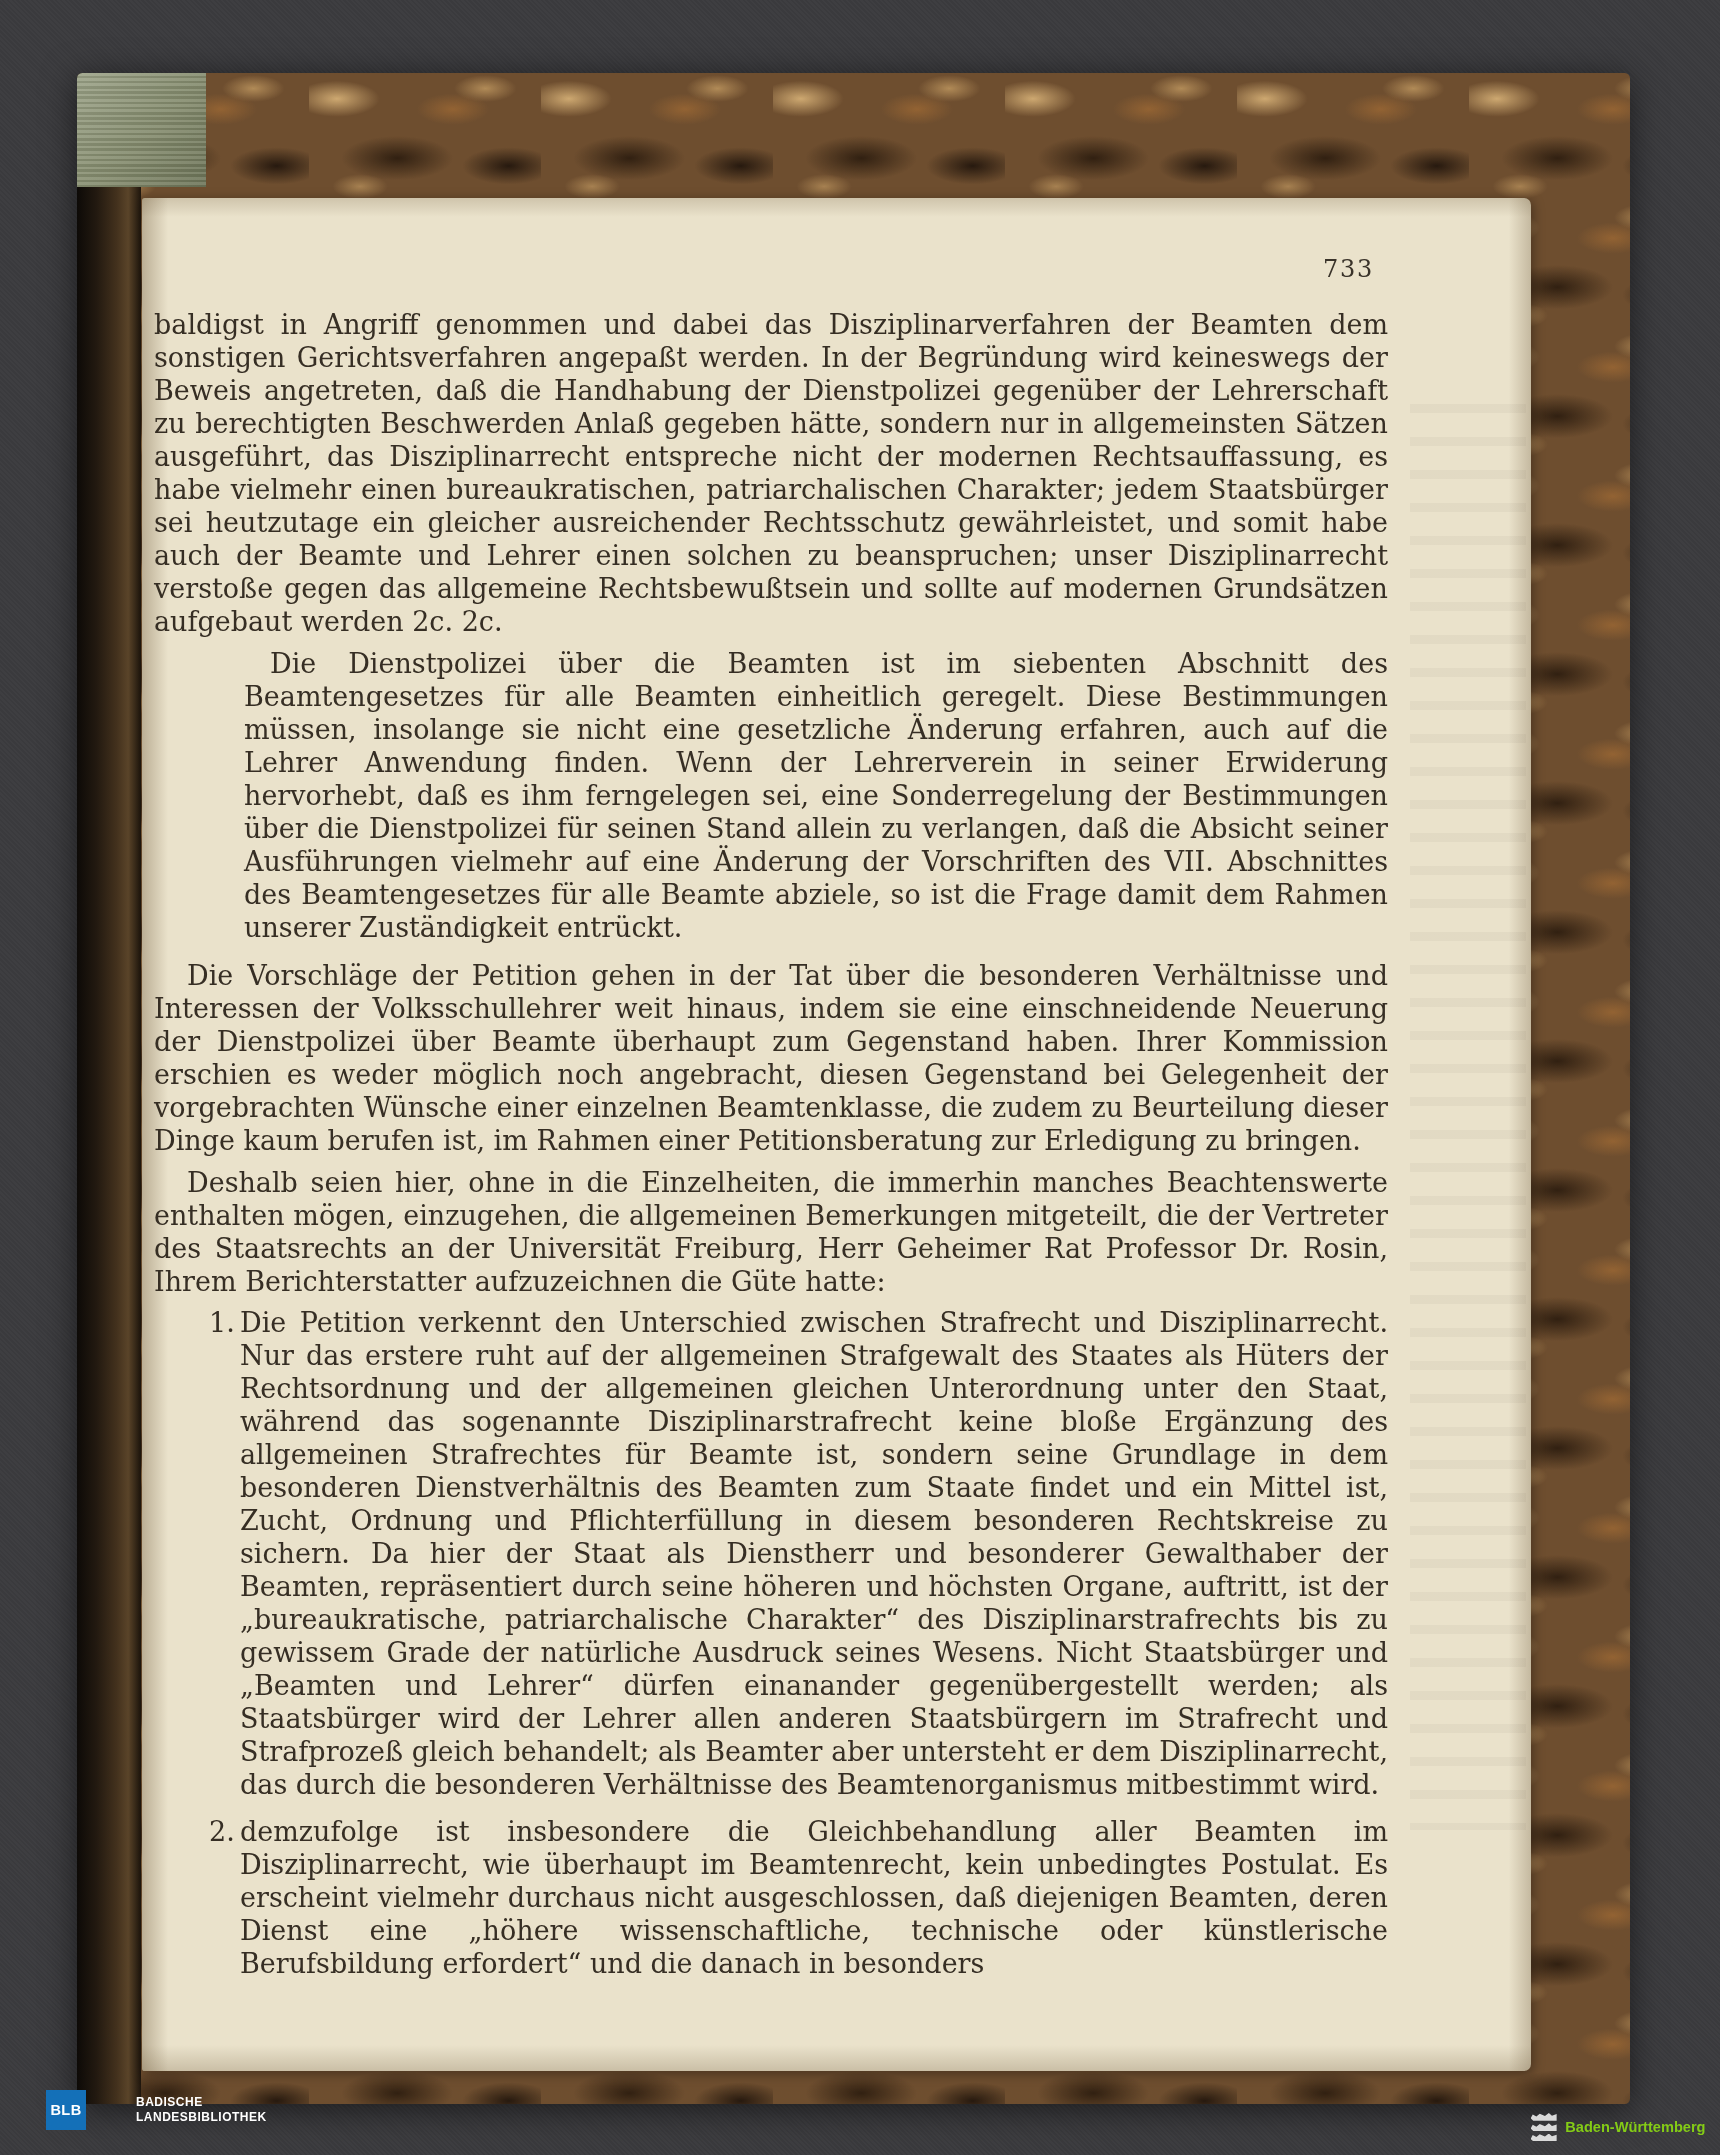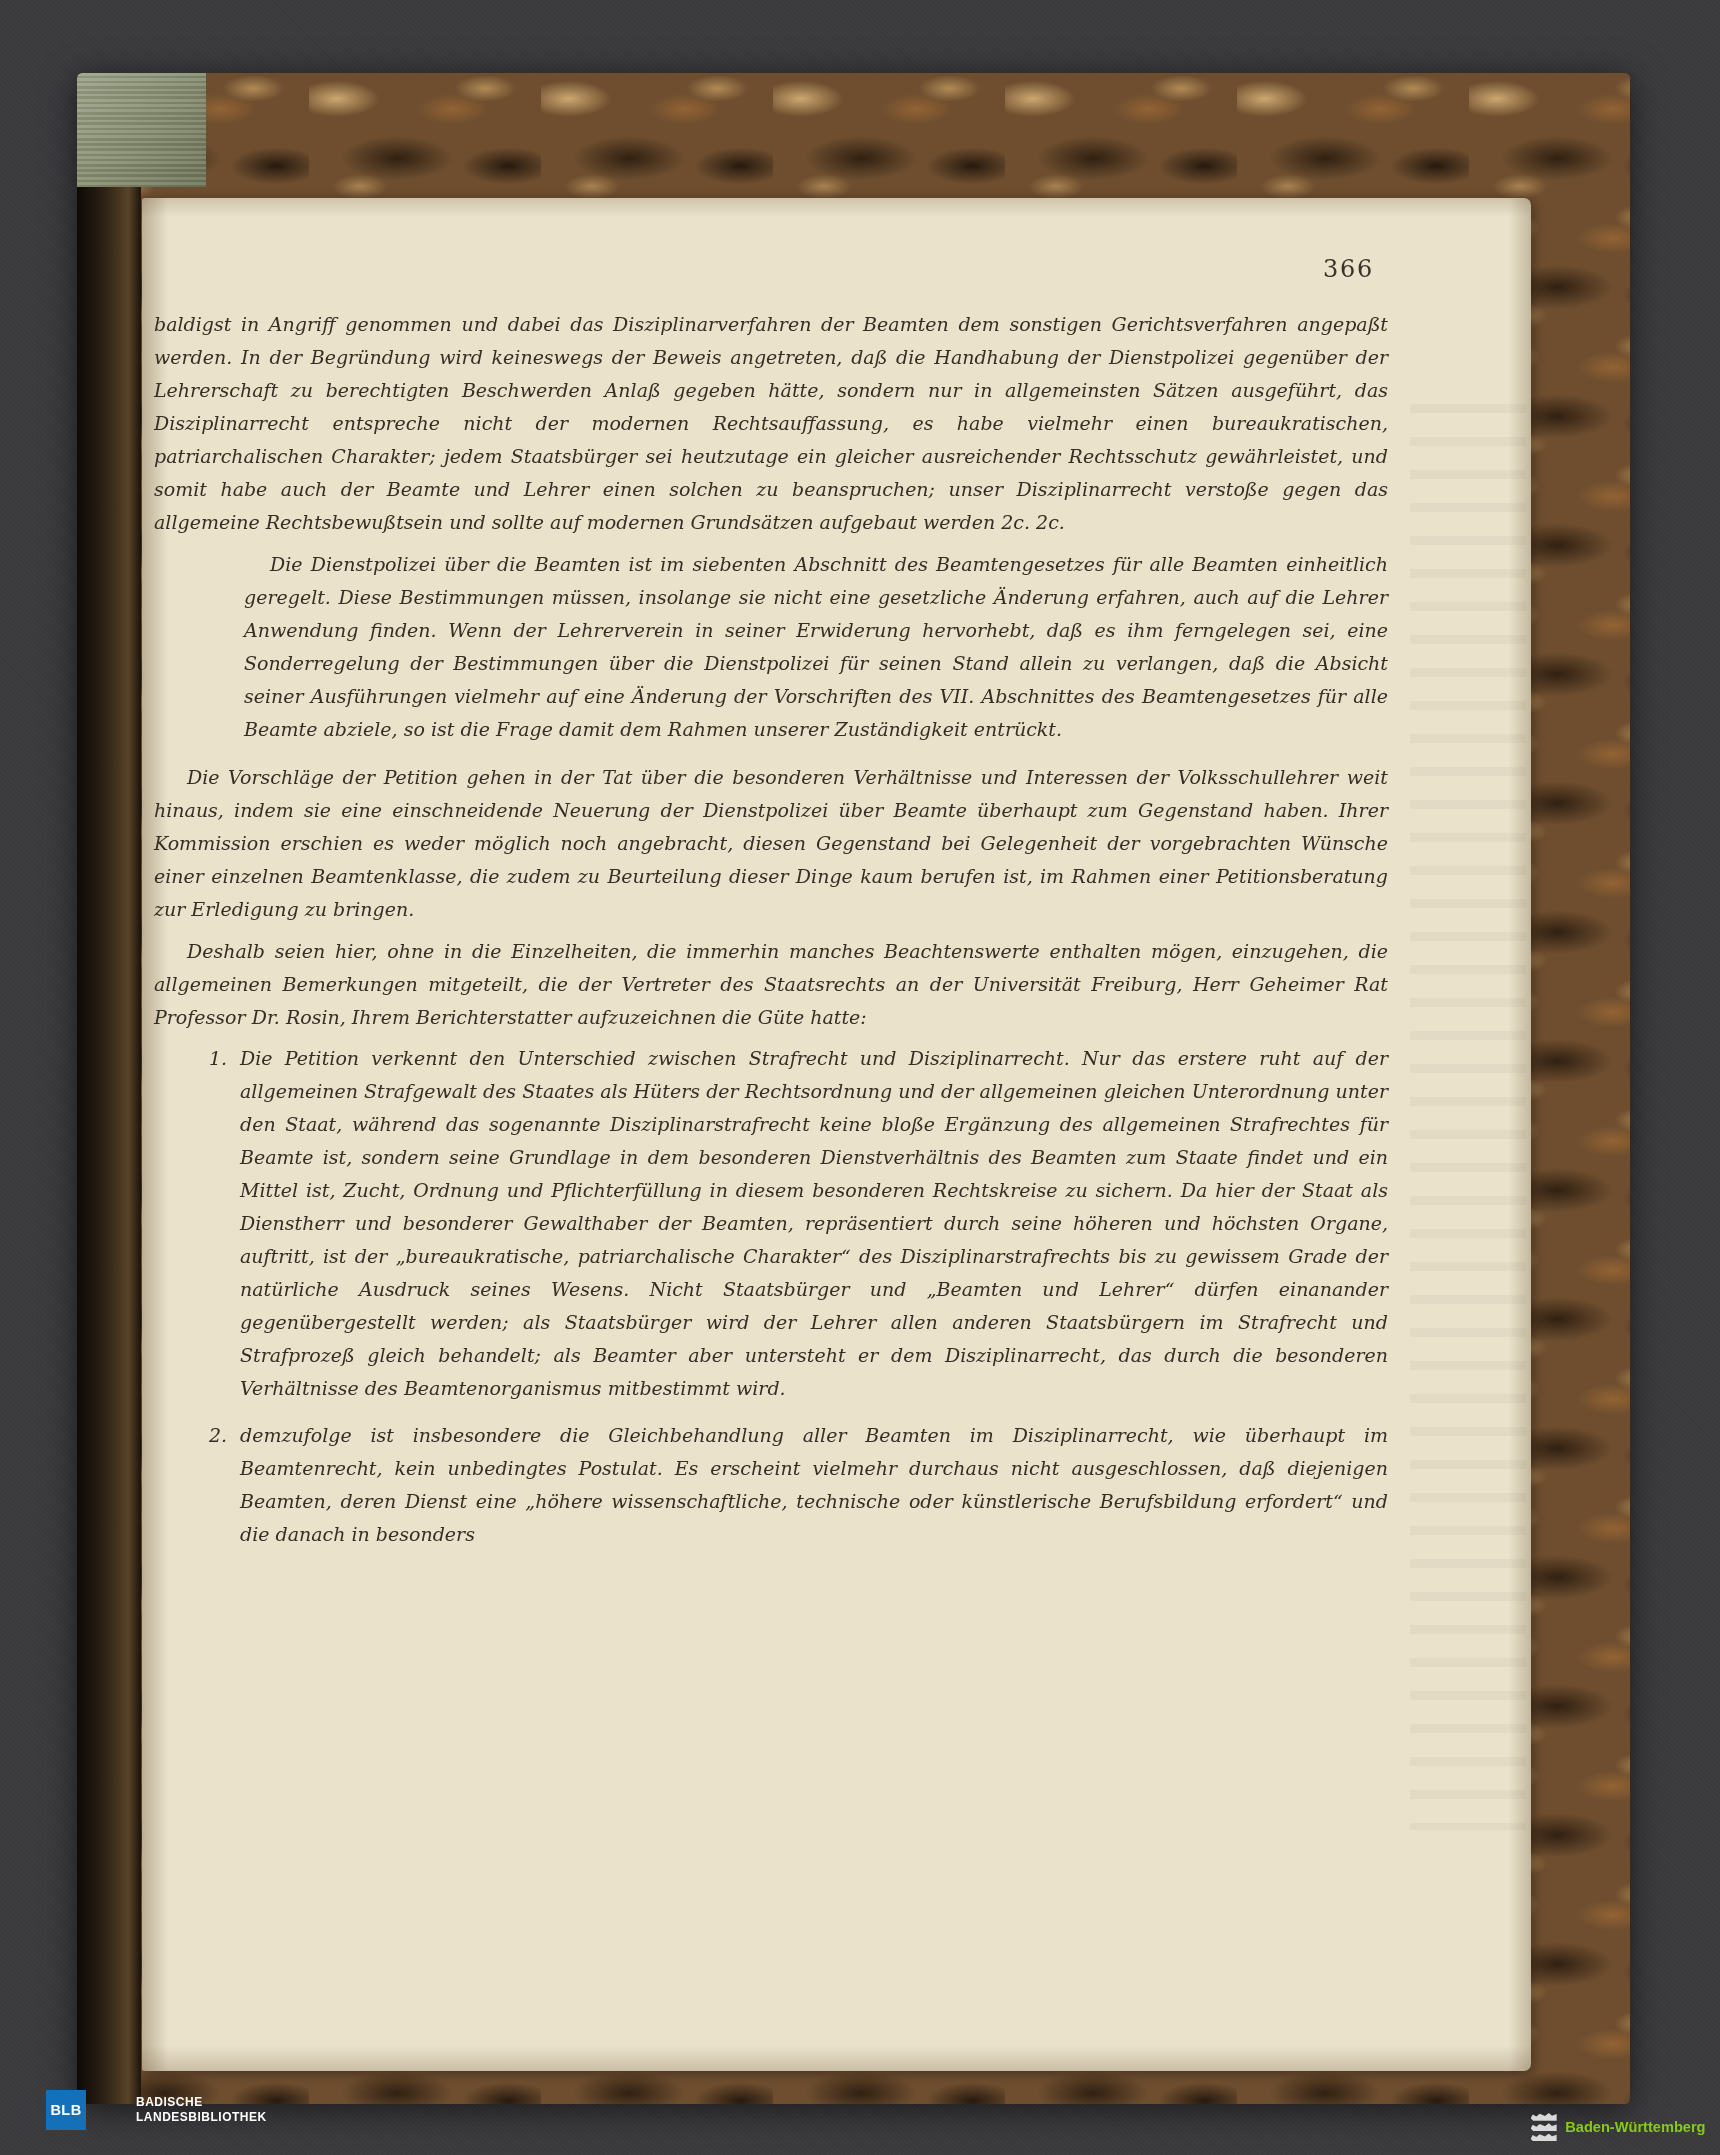--- a/index.html
+++ b/index.html
@@ -40,21 +40,21 @@
       linear-gradient(0deg, rgba(110,90,60,.26), rgba(110,90,60,0) 26px),
       #eae2cb;
     border-radius:2.6px 6.9px 6.9px 2.6px;
     box-shadow:1.7px 2.6px 12px rgba(0,0,0,.35);
     color:#372f25;
   }
   .ghost{position:absolute;top:206px;right:5.2px;width:116px;bottom:241px;opacity:.05;pointer-events:none;
     background:repeating-linear-gradient(180deg,#4a4136 0 8.6px, transparent 8.6px 33px);}
   .pagenum{position:absolute;top:57px;right:157px;font-size:24px;letter-spacing:1.7px;color:#3a332a;}
   .text{position:absolute;top:110px;left:12px;right:143px;
-    font-size:19px;line-height:33px;text-align:justify;color:#362e24;font-style:italic;}
+    font-size:27px;line-height:33px;text-align:justify;color:#362e24;}
   .p{margin:0 0 8.6px 0;text-indent:33px;}
   .p.first{text-indent:0;}
   .quote{margin:3.4px 0 15.5px 90px;text-indent:26px;}
   .li{display:flex;margin:0 0 13.8px 55px;}
   .li .marker{flex:0 0 31px;}
   .li .litext{flex:1;text-align:justify;}
   .f-left{position:absolute;left:12px;bottom:25px;display:flex;align-items:center;gap:23px;padding-left:34px;}
   .blb-badge{width:40px;height:40px;background:#1470b8;color:#fff;display:flex;align-items:center;justify-content:center;
     font-family:"Liberation Sans",sans-serif;font-weight:bold;font-size:14.6px;letter-spacing:0.4px;}
   .blb-name{color:#fff;font-family:"Liberation Sans",sans-serif;font-weight:bold;font-size:12px;line-height:15.5px;letter-spacing:0.5px;margin-left:27px;}
@@ -68,21 +68,21 @@
 <body>
 
 <div class="book">
   <div class="marble-top"></div>
   <div class="marble-right"></div>
   <div class="spine"></div>
   <div class="head-block"></div>
 
   <div class="page">
     <div class="ghost"></div>
-    <div class="pagenum">366</div>
+    <div class="pagenum">733</div>
 
     <div class="text">
       <p class="p first">baldigst in Angriff genommen und dabei das Disziplinarverfahren der Beamten dem sonstigen Gerichtsverfahren angepaßt werden. In der Begründung wird keineswegs der Beweis angetreten, daß die Handhabung der Dienstpolizei gegenüber der Lehrerschaft zu berechtigten Beschwerden Anlaß gegeben hätte, sondern nur in allgemeinsten Sätzen ausgeführt, das Disziplinarrecht entspreche nicht der modernen Rechtsauffassung, es habe vielmehr einen bureaukratischen, patriarchalischen Charakter; jedem Staatsbürger sei heutzutage ein gleicher ausreichender Rechtsschutz gewährleistet, und somit habe auch der Beamte und Lehrer einen solchen zu beanspruchen; unser Disziplinarrecht verstoße gegen das allgemeine Rechtsbewußtsein und sollte auf modernen Grundsätzen aufgebaut werden 2c. 2c.</p>
       <p class="p quote">Die Dienstpolizei über die Beamten ist im siebenten Abschnitt des Beamtengesetzes für alle Beamten einheitlich geregelt. Diese Bestimmungen müssen, insolange sie nicht eine gesetzliche Änderung erfahren, auch auf die Lehrer Anwendung finden. Wenn der Lehrerverein in seiner Erwiderung hervorhebt, daß es ihm ferngelegen sei, eine Sonderregelung der Bestimmungen über die Dienstpolizei für seinen Stand allein zu verlangen, daß die Absicht seiner Ausführungen vielmehr auf eine Änderung der Vorschriften des VII. Abschnittes des Beamtengesetzes für alle Beamte abziele, so ist die Frage damit dem Rahmen unserer Zuständigkeit entrückt.</p>
       <p class="p">Die Vorschläge der Petition gehen in der Tat über die besonderen Verhältnisse und Interessen der Volksschullehrer weit hinaus, indem sie eine einschneidende Neuerung der Dienstpolizei über Beamte überhaupt zum Gegenstand haben. Ihrer Kommission erschien es weder möglich noch angebracht, diesen Gegenstand bei Gelegenheit der vorgebrachten Wünsche einer einzelnen Beamtenklasse, die zudem zu Beurteilung dieser Dinge kaum berufen ist, im Rahmen einer Petitionsberatung zur Erledigung zu bringen.</p>
       <p class="p">Deshalb seien hier, ohne in die Einzelheiten, die immerhin manches Beachtenswerte enthalten mögen, einzugehen, die allgemeinen Bemerkungen mitgeteilt, die der Vertreter des Staatsrechts an der Universität Freiburg, Herr Geheimer Rat Professor Dr. Rosin, Ihrem Berichterstatter aufzuzeichnen die Güte hatte:</p>
 
       <div class="li">
         <span class="marker">1.</span>
         <span class="litext">Die Petition verkennt den Unterschied zwischen Strafrecht und Disziplinarrecht. Nur das erstere ruht auf der allgemeinen Strafgewalt des Staates als Hüters der Rechtsordnung und der allgemeinen gleichen Unterordnung unter den Staat, während das sogenannte Disziplinarstrafrecht keine bloße Ergänzung des allgemeinen Strafrechtes für Beamte ist, sondern seine Grundlage in dem besonderen Dienstverhältnis des Beamten zum Staate findet und ein Mittel ist, Zucht, Ordnung und Pflichterfüllung in diesem besonderen Rechtskreise zu sichern. Da hier der Staat als Dienstherr und besonderer Gewalthaber der Beamten, repräsentiert durch seine höheren und höchsten Organe, auftritt, ist der „bureaukratische, patriarchalische Charakter“ des Disziplinarstrafrechts bis zu gewissem Grade der natürliche Ausdruck seines Wesens. Nicht Staatsbürger und „Beamten und Lehrer“ dürfen einanander gegenübergestellt werden; als Staatsbürger wird der Lehrer allen anderen Staatsbürgern im Strafrecht und Strafprozeß gleich behandelt; als Beamter aber untersteht er dem Disziplinarrecht, das durch die besonderen Verhältnisse des Beamtenorganismus mitbestimmt wird.</span>

